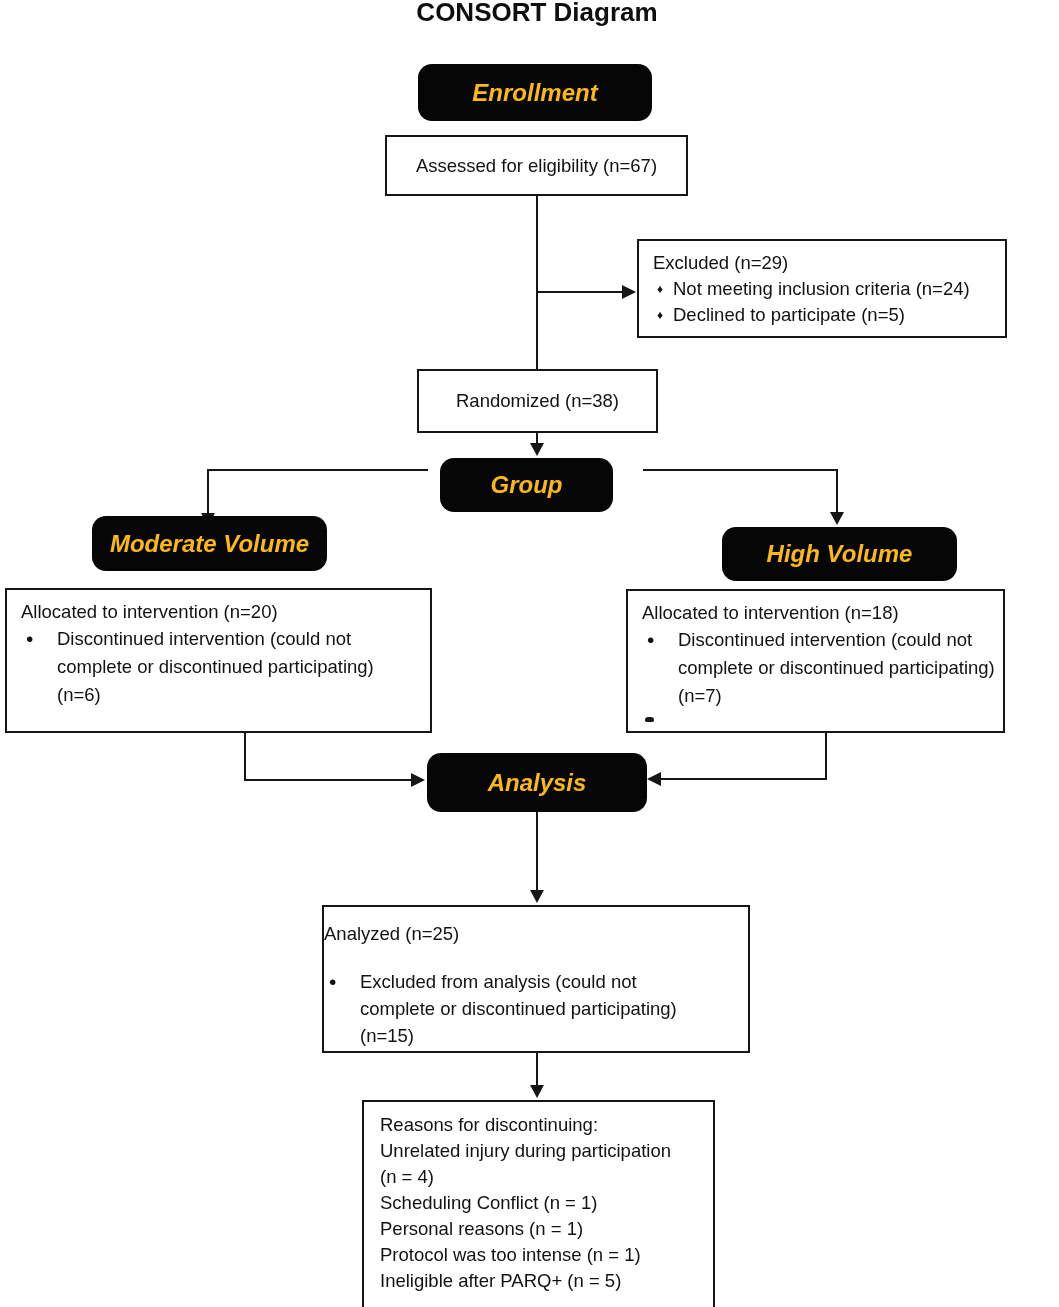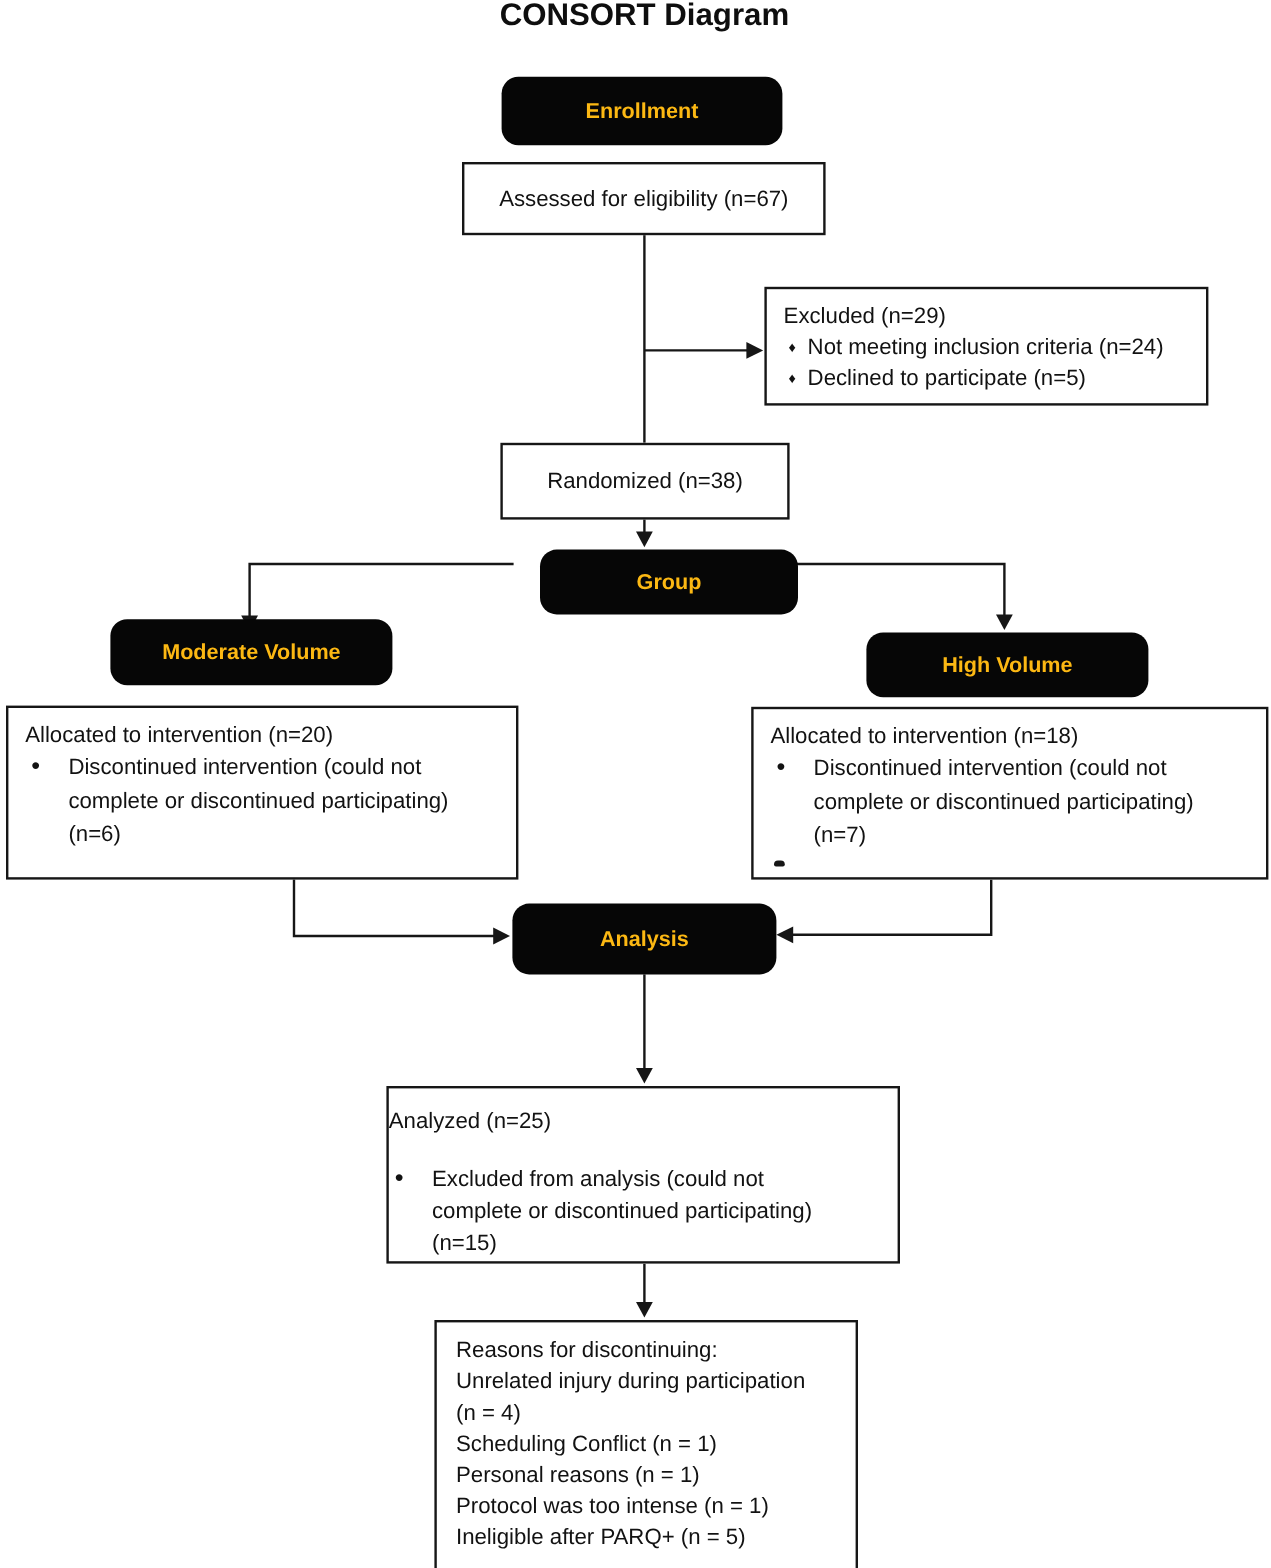--- a/index.html
+++ b/index.html
@@ -48,22 +48,23 @@
     background: var(--box-black);
     border-radius: 14px;
     display: flex;
     align-items: center;
     justify-content: center;
     z-index: 1;
   }
   .stage-label {
     color: var(--accent-yellow);
     font-weight: bold;
-    font-size: 18px;
+    font-size: 24px;
     white-space: nowrap;
+    font-style: italic;
   }
 
   .plain-box {
     position: absolute;
     background: #ffffff;
     border: 2px solid var(--line-color);
     z-index: 1;
     font-size: 18.5px;
     line-height: 26px;
     overflow: hidden;
@@ -170,21 +171,21 @@
     <div class="bullet-row diamond-row">
       <span class="bullet-char">♦</span>
       <span style="white-space:nowrap;">Declined to participate (n=5)</span>
     </div>
   </div>
 
   <div class="plain-box center-box" style="left:417px; top:369px; width:241px; height:64px;">
     <span>Randomized (n=38)</span>
   </div>
 
-  <div class="stage-box" style="left:450px; top:458px; width:215px; height:54px;">
+  <div class="stage-box" style="left:440px; top:458px; width:173px; height:54px;">
     <span class="stage-label">Group</span>
   </div>
 
   <div class="stage-box" style="left:92px; top:516px; width:235px; height:55px;">
     <span class="stage-label">Moderate Volume</span>
   </div>
 
   <div class="stage-box" style="left:722px; top:527px; width:235px; height:54px;">
     <span class="stage-label">High Volume</span>
   </div>
@@ -194,21 +195,21 @@
     <div class="bullet-row">
       <span class="bullet-char">•</span>
       <span class="bullet-text">
         <div>Discontinued intervention (could not</div>
         <div>complete or discontinued participating)</div>
         <div>(n=6)</div>
       </span>
     </div>
   </div>
 
-  <div class="plain-box pad-box" style="left:626px; top:589px; width:431px; height:144px;">
+  <div class="plain-box pad-box" style="left:626px; top:589px; width:379px; height:144px;">
     <div>Allocated to intervention (n=18)</div>
     <div class="bullet-row">
       <span class="bullet-char">•</span>
       <span class="bullet-text">
         <div>Discontinued intervention (could not</div>
         <div>complete or discontinued participating)</div>
         <div>(n=7)</div>
       </span>
     </div>
     <div class="partial-bullet"></div>

